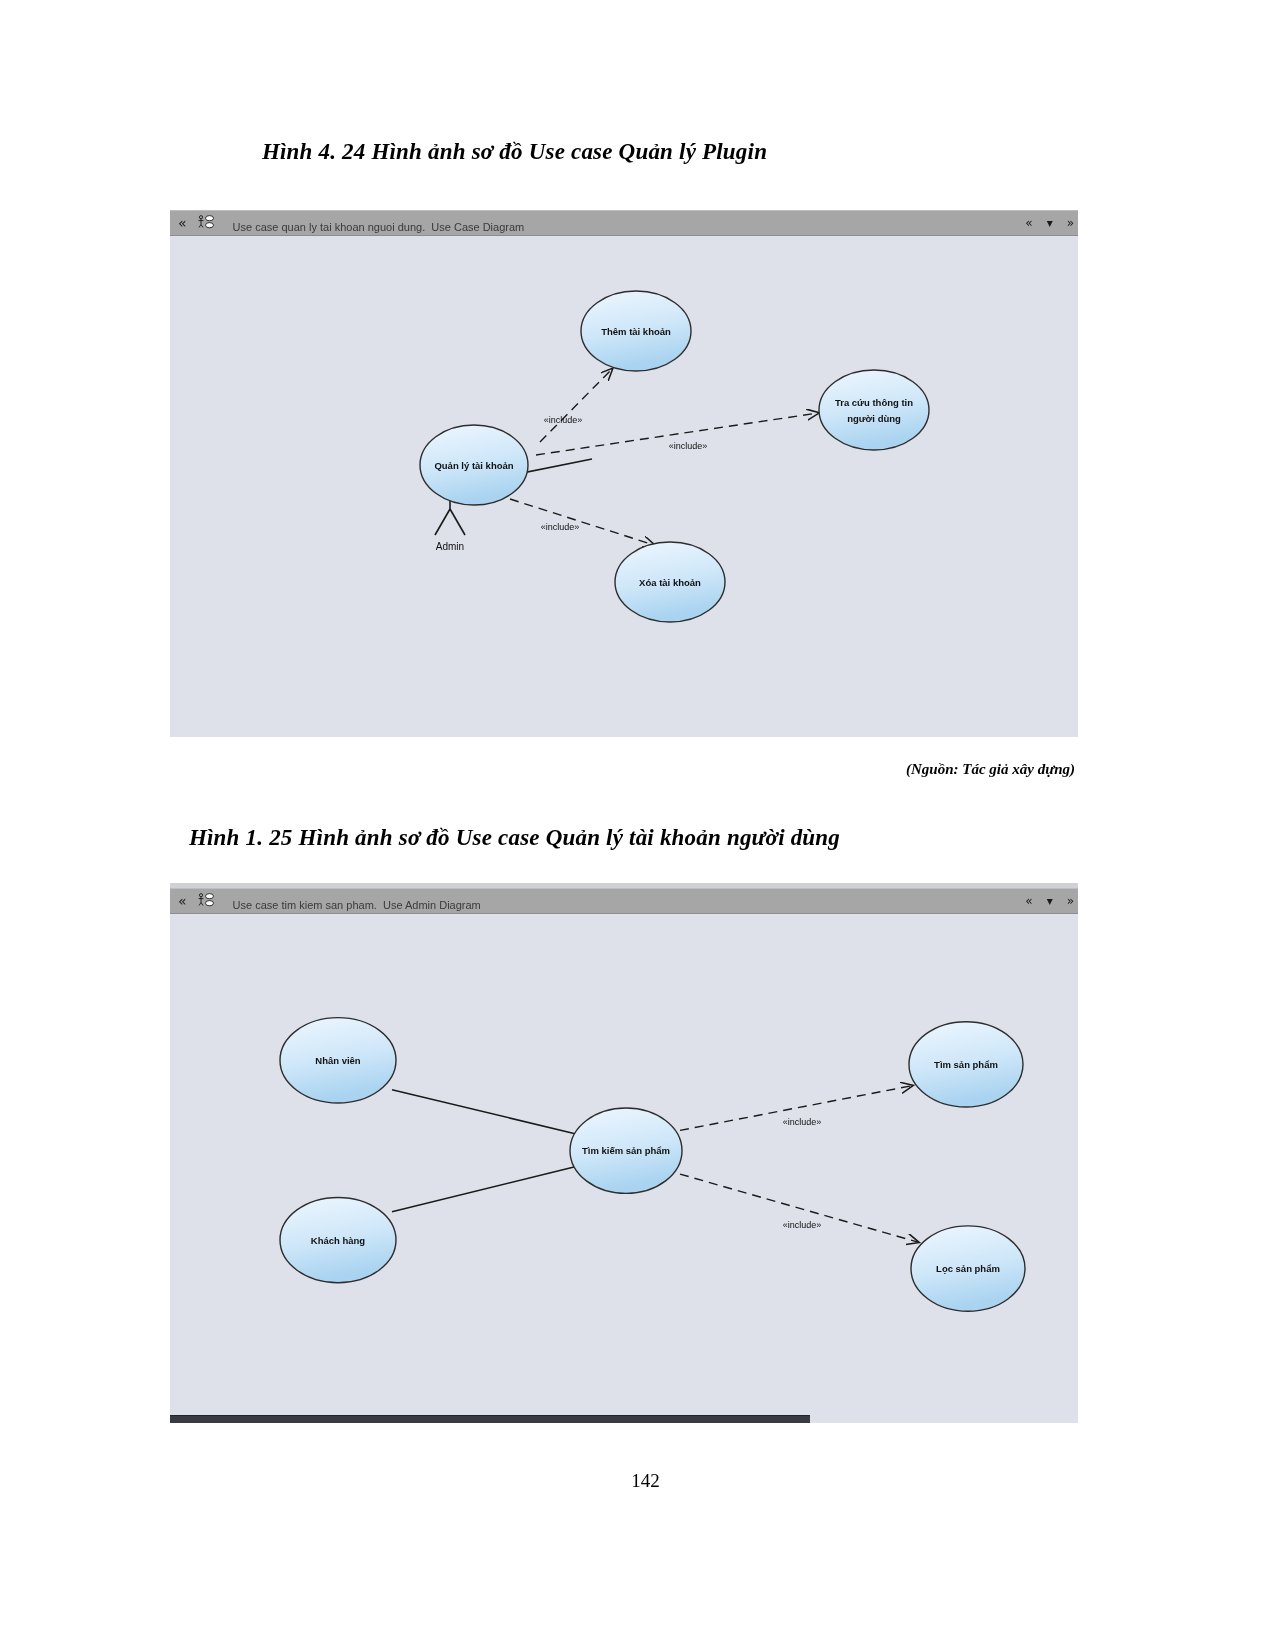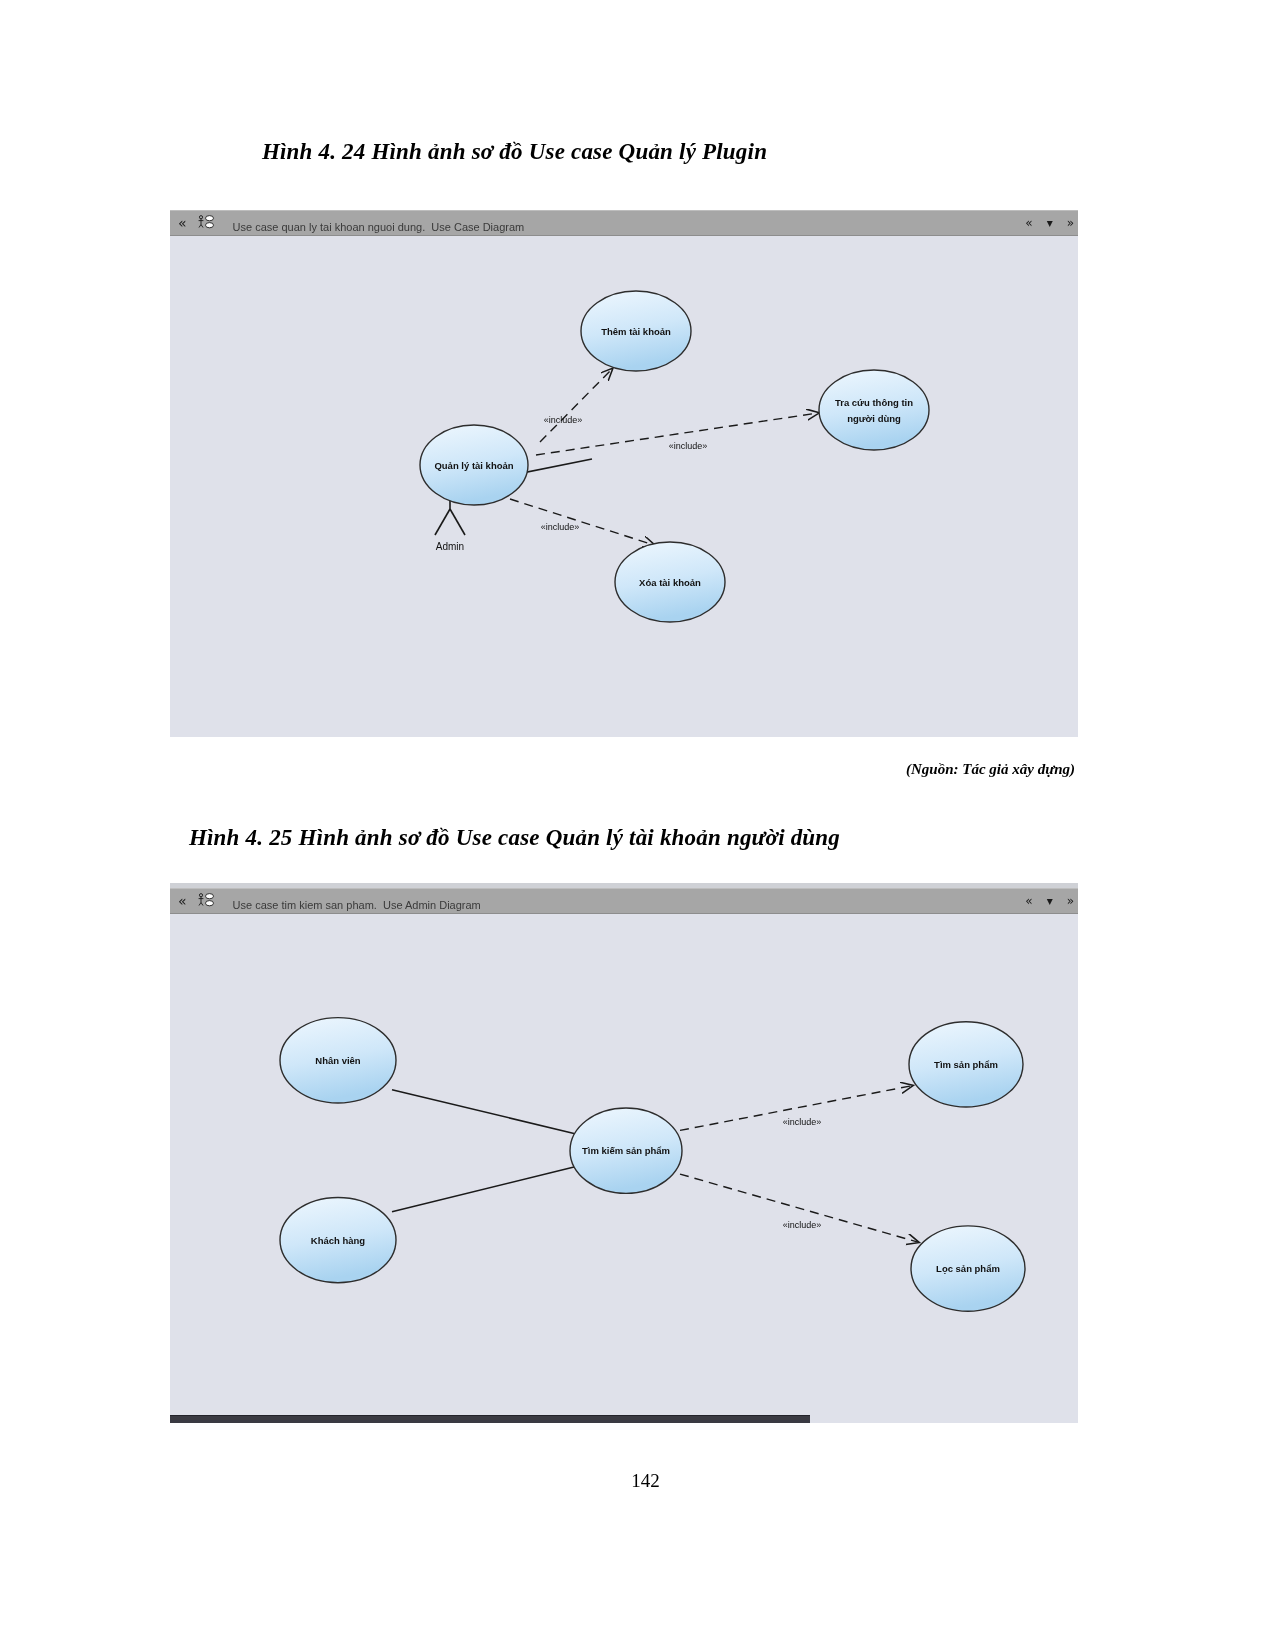--- a/index.html
+++ b/index.html
@@ -276,21 +276,21 @@
       <g>
         <ellipse cx="500" cy="345" rx="55" ry="40" fill="url(#ucGradA)" stroke="#2d2d2d" stroke-width="1.4"></ellipse>
         <text class="uc-label" x="500" y="346">Xóa tài khoản</text>
       </g>
     </svg>
   </div>
 </div>
 
 <div class="source-note">(Nguồn: Tác giả xây dựng)</div>
 
-<div class="caption" id="caption-mid">Hình 4. 25 Hình ảnh sơ đồ Use case Quản lý tài khoản người dùng</div>
+<div class="caption" id="caption-mid">Hình 1. 25 Hình ảnh sơ đồ Use case Quản lý tài khoản người dùng</div>
 
 <div class="diagram-window" id="diagram-two">
 
   <div class="win-topstrip"></div>
 
   <div class="win-toolbar">
     <span class="tb-chevron">«</span>
 
     <span class="tb-usecase-icon">
       <svg viewBox="0 0 18 18" width="18" height="18">

